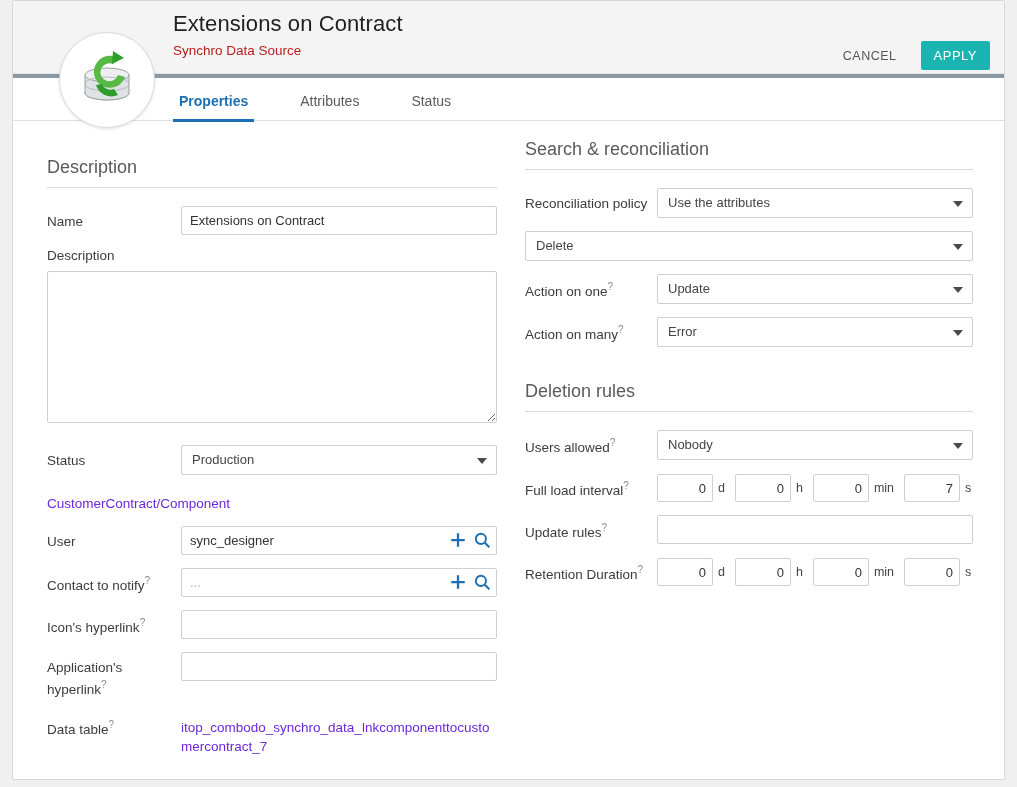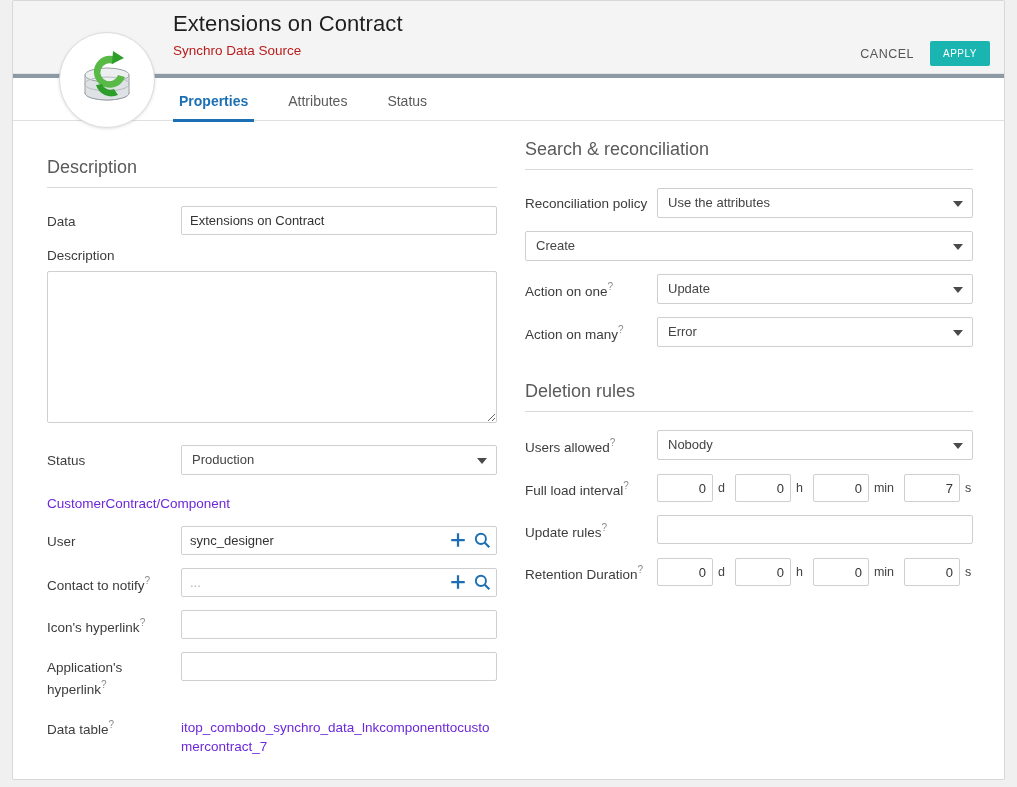--- a/index.html
+++ b/index.html
@@ -48,37 +48,37 @@
     font-size: 13.5px;
     color: #b91c1c;
     margin-top: 6px;
   }
   .header-actions {
     position: absolute;
     right: 14px;
     top: 40px;
     display: flex;
     align-items: center;
-    gap: 14px;
+    gap: 22px;
   }
   .btn-cancel {
     background: transparent;
     border: none;
     color: #555;
     font-size: 12.5px;
     letter-spacing: 0.5px;
     cursor: pointer;
     padding: 5px 2px;
     font-family: "Liberation Sans", sans-serif;
   }
   .btn-apply {
     background: #1ab5b0;
     border: none;
     color: #ffffff;
-    font-size: 10px;
+    font-size: 13px;
     letter-spacing: 0.5px;
     cursor: pointer;
     padding: 7px 13px;
     border-radius: 2px;
     font-family: "Liberation Sans", sans-serif;
   }
   
   .tabbar {
     position: relative;
     height: 47px;
@@ -90,21 +90,21 @@
   .tabbar-top-rule {
     position: absolute;
     left: 0; right: 0; top: 0;
     height: 4px;
     background: #8c9aa6;
   }
   .tabs {
     display: flex;
     align-items: flex-end;
     height: 100%;
-    gap: 28px;
+    gap: 40px;
   }
   .tab {
     font-size: 14px;
     color: #5a5a5a;
     padding: 0 6px 13px 6px;
     cursor: pointer;
     position: relative;
     top: 2px;
   }
   .tab.active {
@@ -352,21 +352,21 @@
         <path d="M24 40 a16 16 0 0 0 22 10 l-4 -6 a9 9 0 0 1 -12 -5 z" fill="#2e9e2a"></path>
       </svg>
     </div>
 
     <div class="body">
 
       <div class="col-left">
         <div class="section-title">Description</div>
 
         <div class="row">
-          <div class="lbl">Data</div>
+          <div class="lbl">Name</div>
           <div class="field">
             <input class="txt" type="text" value="Extensions on Contract" style="">
           </div>
         </div>
 
         <div class="desc-wrap">
           <div class="desc-label">Description</div>
           <textarea class="area" style=""></textarea>
         </div>
 
@@ -449,21 +449,21 @@
             <div class="select-wrap">
               <div class="select-box">Use the attributes</div>
               <span class="caret"></span>
             </div>
           </div>
         </div>
 
         <div class="row">
           <div class="field">
             <div class="select-wrap">
-              <div class="select-box">Create</div>
+              <div class="select-box">Delete</div>
               <span class="caret"></span>
             </div>
           </div>
         </div>
 
         <div class="row">
           <div class="lbl-r"><span>Action on one</span><span class="q">?</span></div>
           <div class="field">
             <div class="select-wrap">
               <div class="select-box">Update</div>

